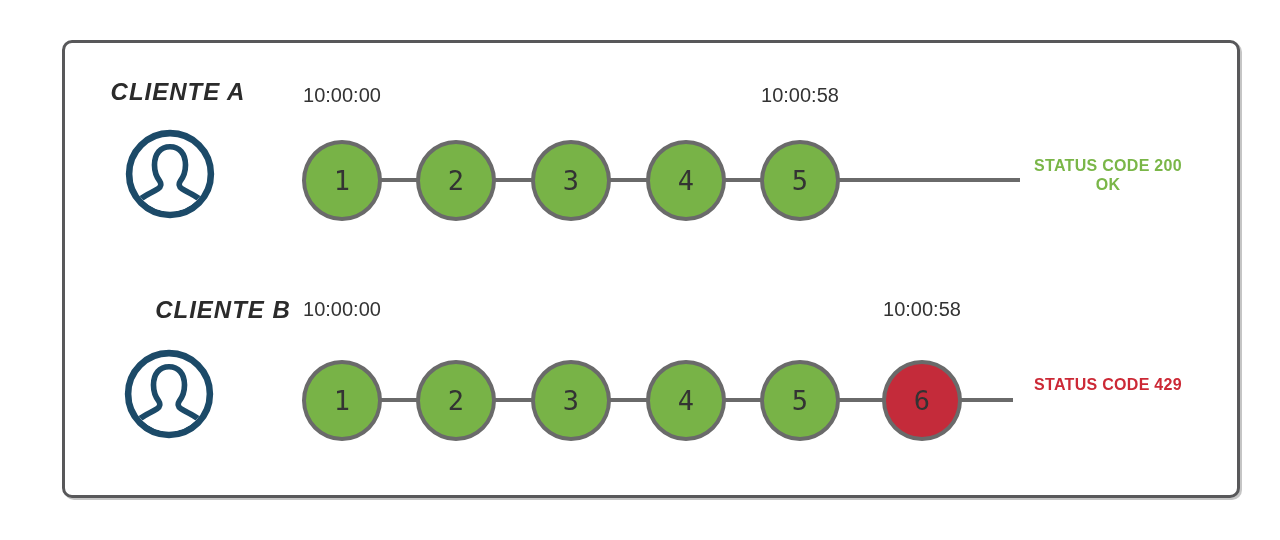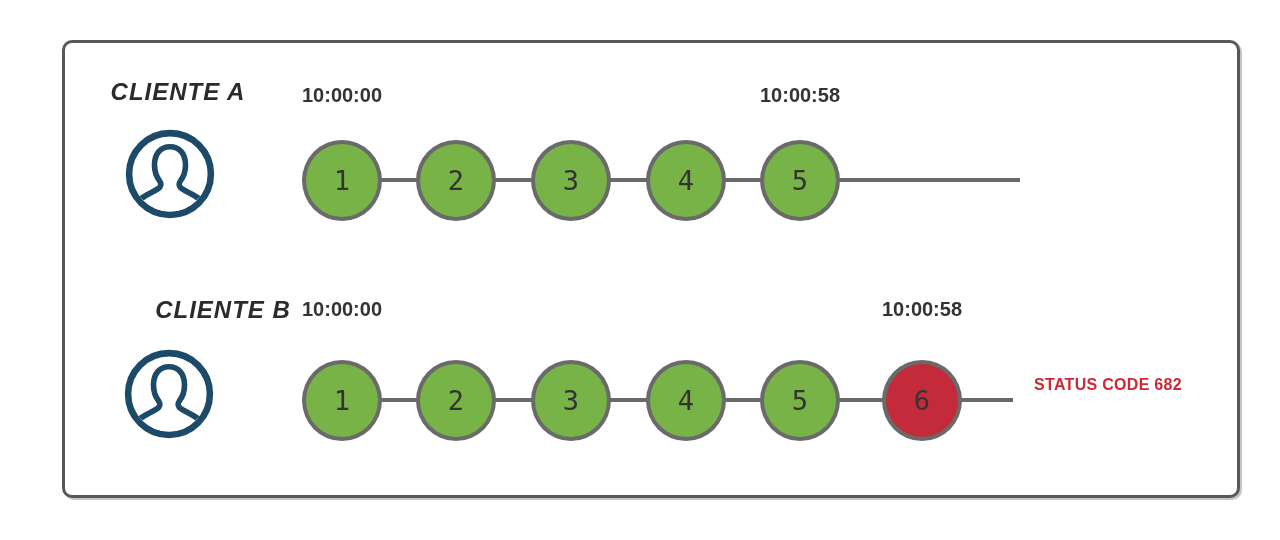--- a/index.html
+++ b/index.html
@@ -45,21 +45,21 @@
     height: 94px;
   }
   .user-icon.a { left: 123px; top: 127px; }
   .user-icon.b { left: 122px; top: 347px; }
 
   .time-label {
     position: absolute;
     width: 120px;
     text-align: center;
     font-size: 20px;
-    font-weight: bold;
+    font-weight: normal;
     color: #333333;
   }
   .time-label.a-start { left: 282px; top: 84px; }
   .time-label.a-end   { left: 740px; top: 84px; }
   .time-label.b-start { left: 282px; top: 298px; }
   .time-label.b-end   { left: 862px; top: 298px; }
 
   .timeline-line {
     position: absolute;
     height: 4px;
@@ -126,20 +126,22 @@
 
     <div class="timeline-line a"></div>
 
     <div class="node" style="left:302px">1</div>
     <div class="node" style="left:416px">2</div>
     <div class="node" style="left:531px">3</div>
     <div class="node" style="left:646px">4</div>
     <div class="node" style="left:760px">5</div>
 
     <div class="status ok">
+      <div>STATUS CODE 200</div>
+      <div>OK</div>
     </div>
   </div>
 
   <div class="row-b">
     <div class="client-label b">CLIENTE B</div>
 
     <svg class="user-icon b" viewBox="0 0 100 100">
       <defs>
         <clipPath id="clipB">
             <circle cx="50" cy="50" r="40"></circle>
@@ -157,16 +159,16 @@
     <div class="timeline-line b"></div>
 
     <div class="node" style="left:302px">1</div>
     <div class="node" style="left:416px">2</div>
     <div class="node" style="left:531px">3</div>
     <div class="node" style="left:646px">4</div>
     <div class="node" style="left:760px">5</div>
     <div class="node error" style="left:882px">6</div>
 
     <div class="status err">
-      <div>STATUS CODE 682</div>
+      <div>STATUS CODE 429</div>
     </div>
   </div>
 </div>
 
 </body></html>

